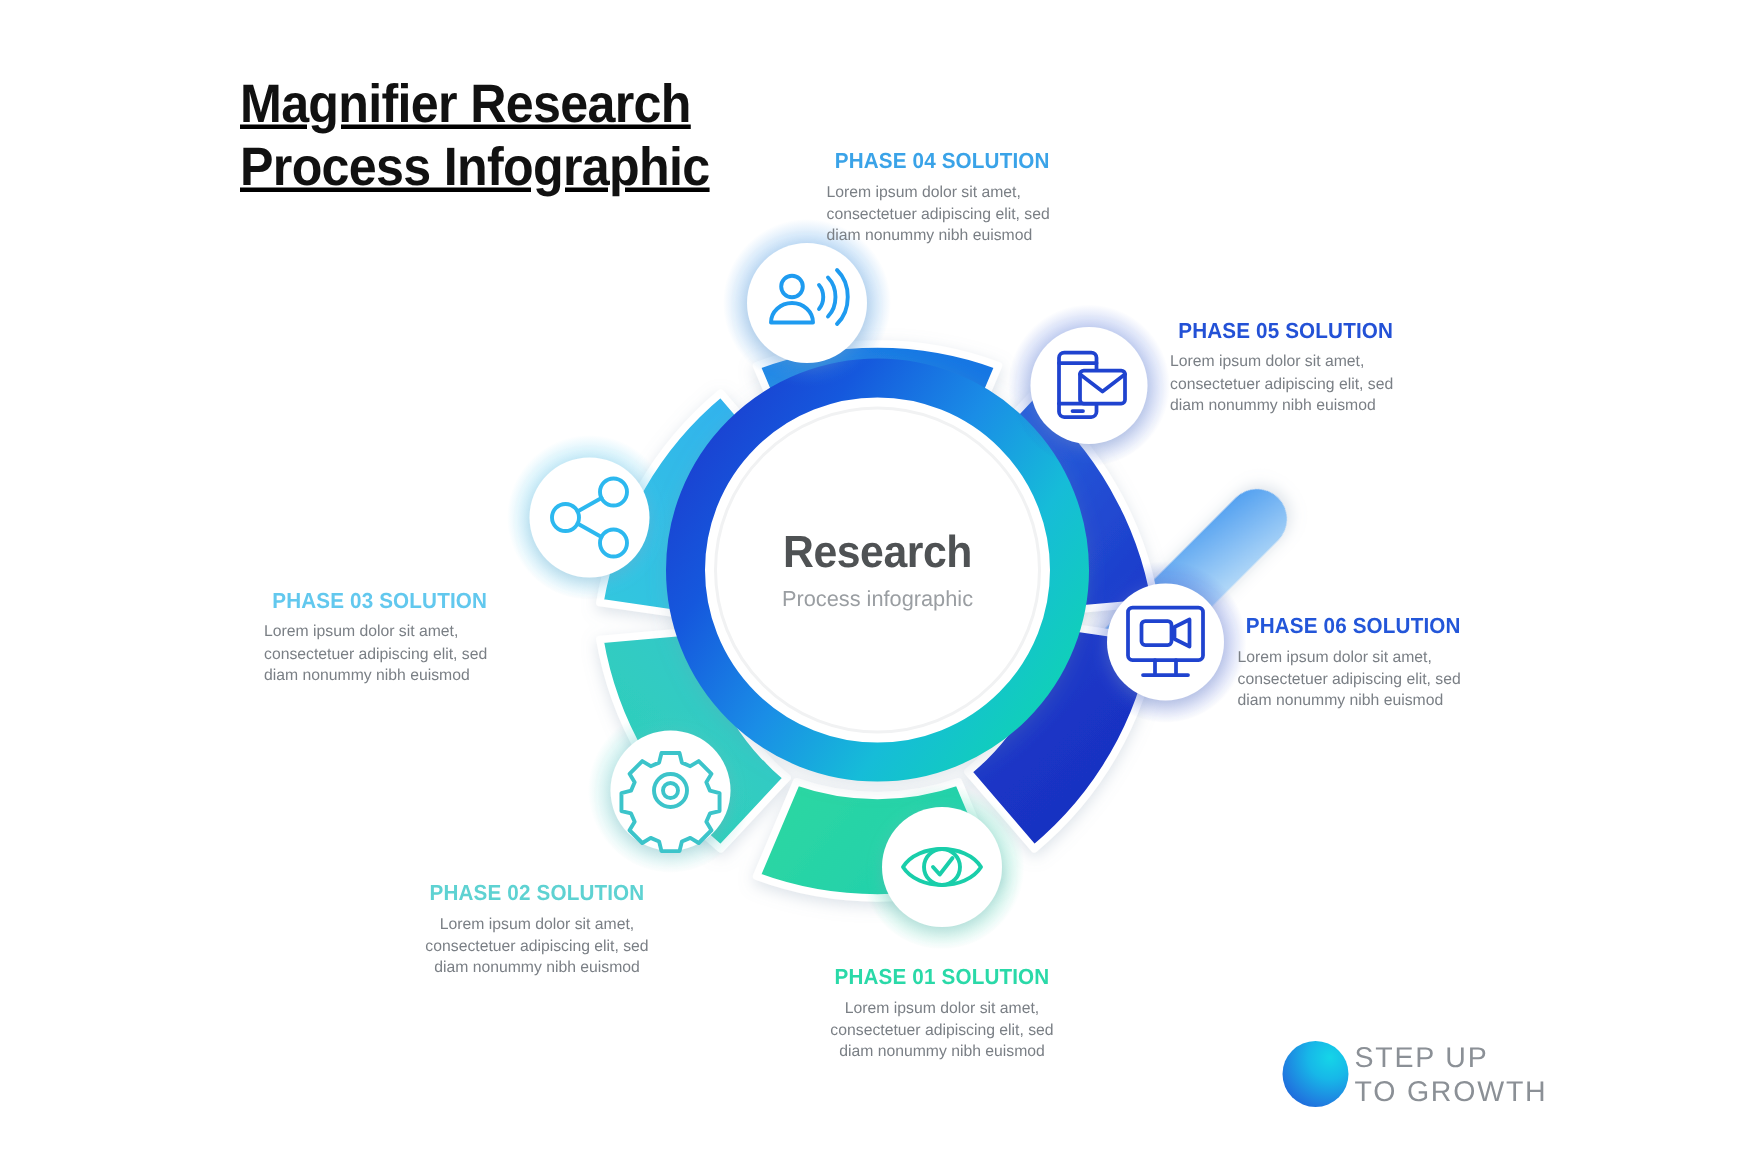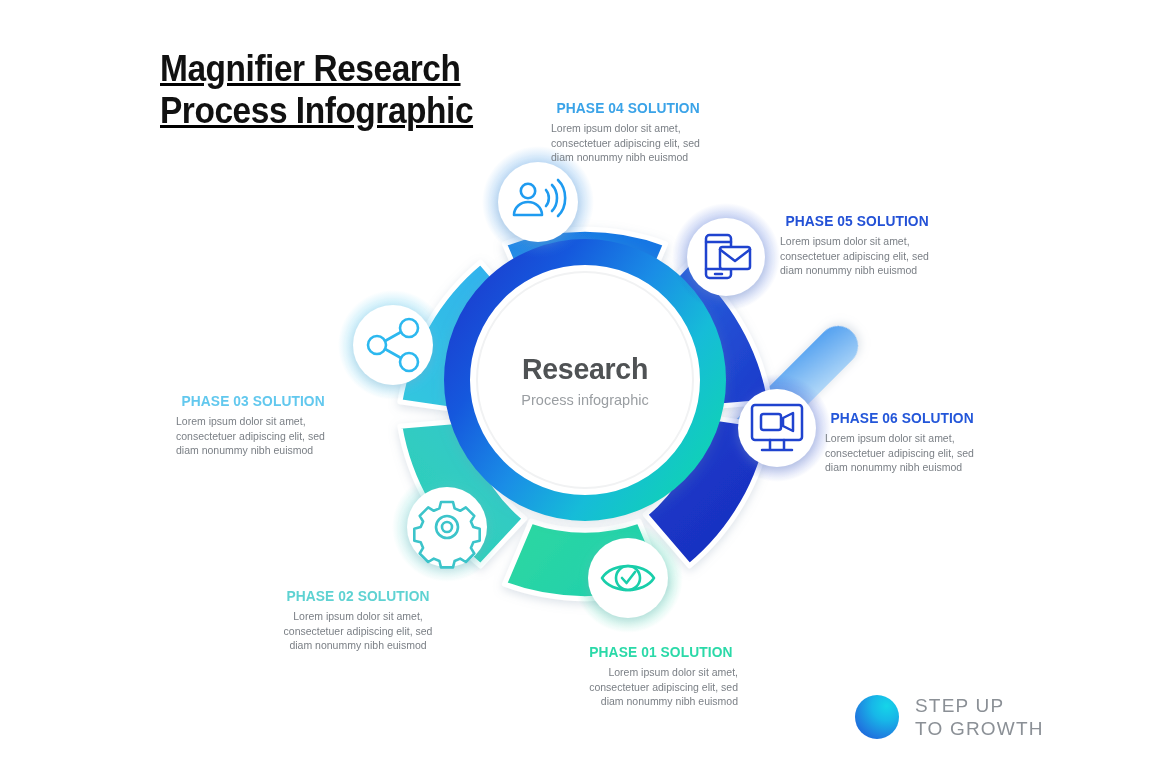--- a/index.html
+++ b/index.html
@@ -62,21 +62,21 @@
     line-height: 14.5px;
     color: #7a7f85;
     margin: 0;
     white-space: pre-line;
   }
 
   
   #phase-block-4 { left: 551px; top: 100px; text-align: left; }
   #phase-block-5 { left: 780px; top: 213px; }
   #phase-block-6 { left: 825px; top: 410px; }
-  #phase-block-1 { left: 518px; top: 644px; text-align: right; }
+  #phase-block-1 { left: 518px; top: 644px; text-align: center; }
   #phase-block-2 { left: 248px; top: 578px; text-align: center; margin-top: 10px; }
   #phase-block-3 { left: 176px; top: 393px; text-align: left; }
 
   
   #center-label {
     position: absolute;
     left: 465px;
     top: 352px;
     width: 240px;
     text-align: center;
@@ -95,22 +95,21 @@
     color: #9a9ea2;
     margin: 6px 0 0 0;
   }
 
   
   #logo-block {
     position: absolute;
     left: 855px;
     top: 694px;
     display: flex;
-    align-items: center;
-    gap: 16px;
+    gap: 4px;
   }
   #logo-mark {
     width: 44px;
     height: 44px;
     border-radius: 50%;
     background: radial-gradient(circle at 72% 25%, #15d5e8 0%, #17b7e8 32%, #1f7fe0 68%, #1a4fd6 100%);
     flex: none;
   }
   #logo-text {
     font-size: 19px;

